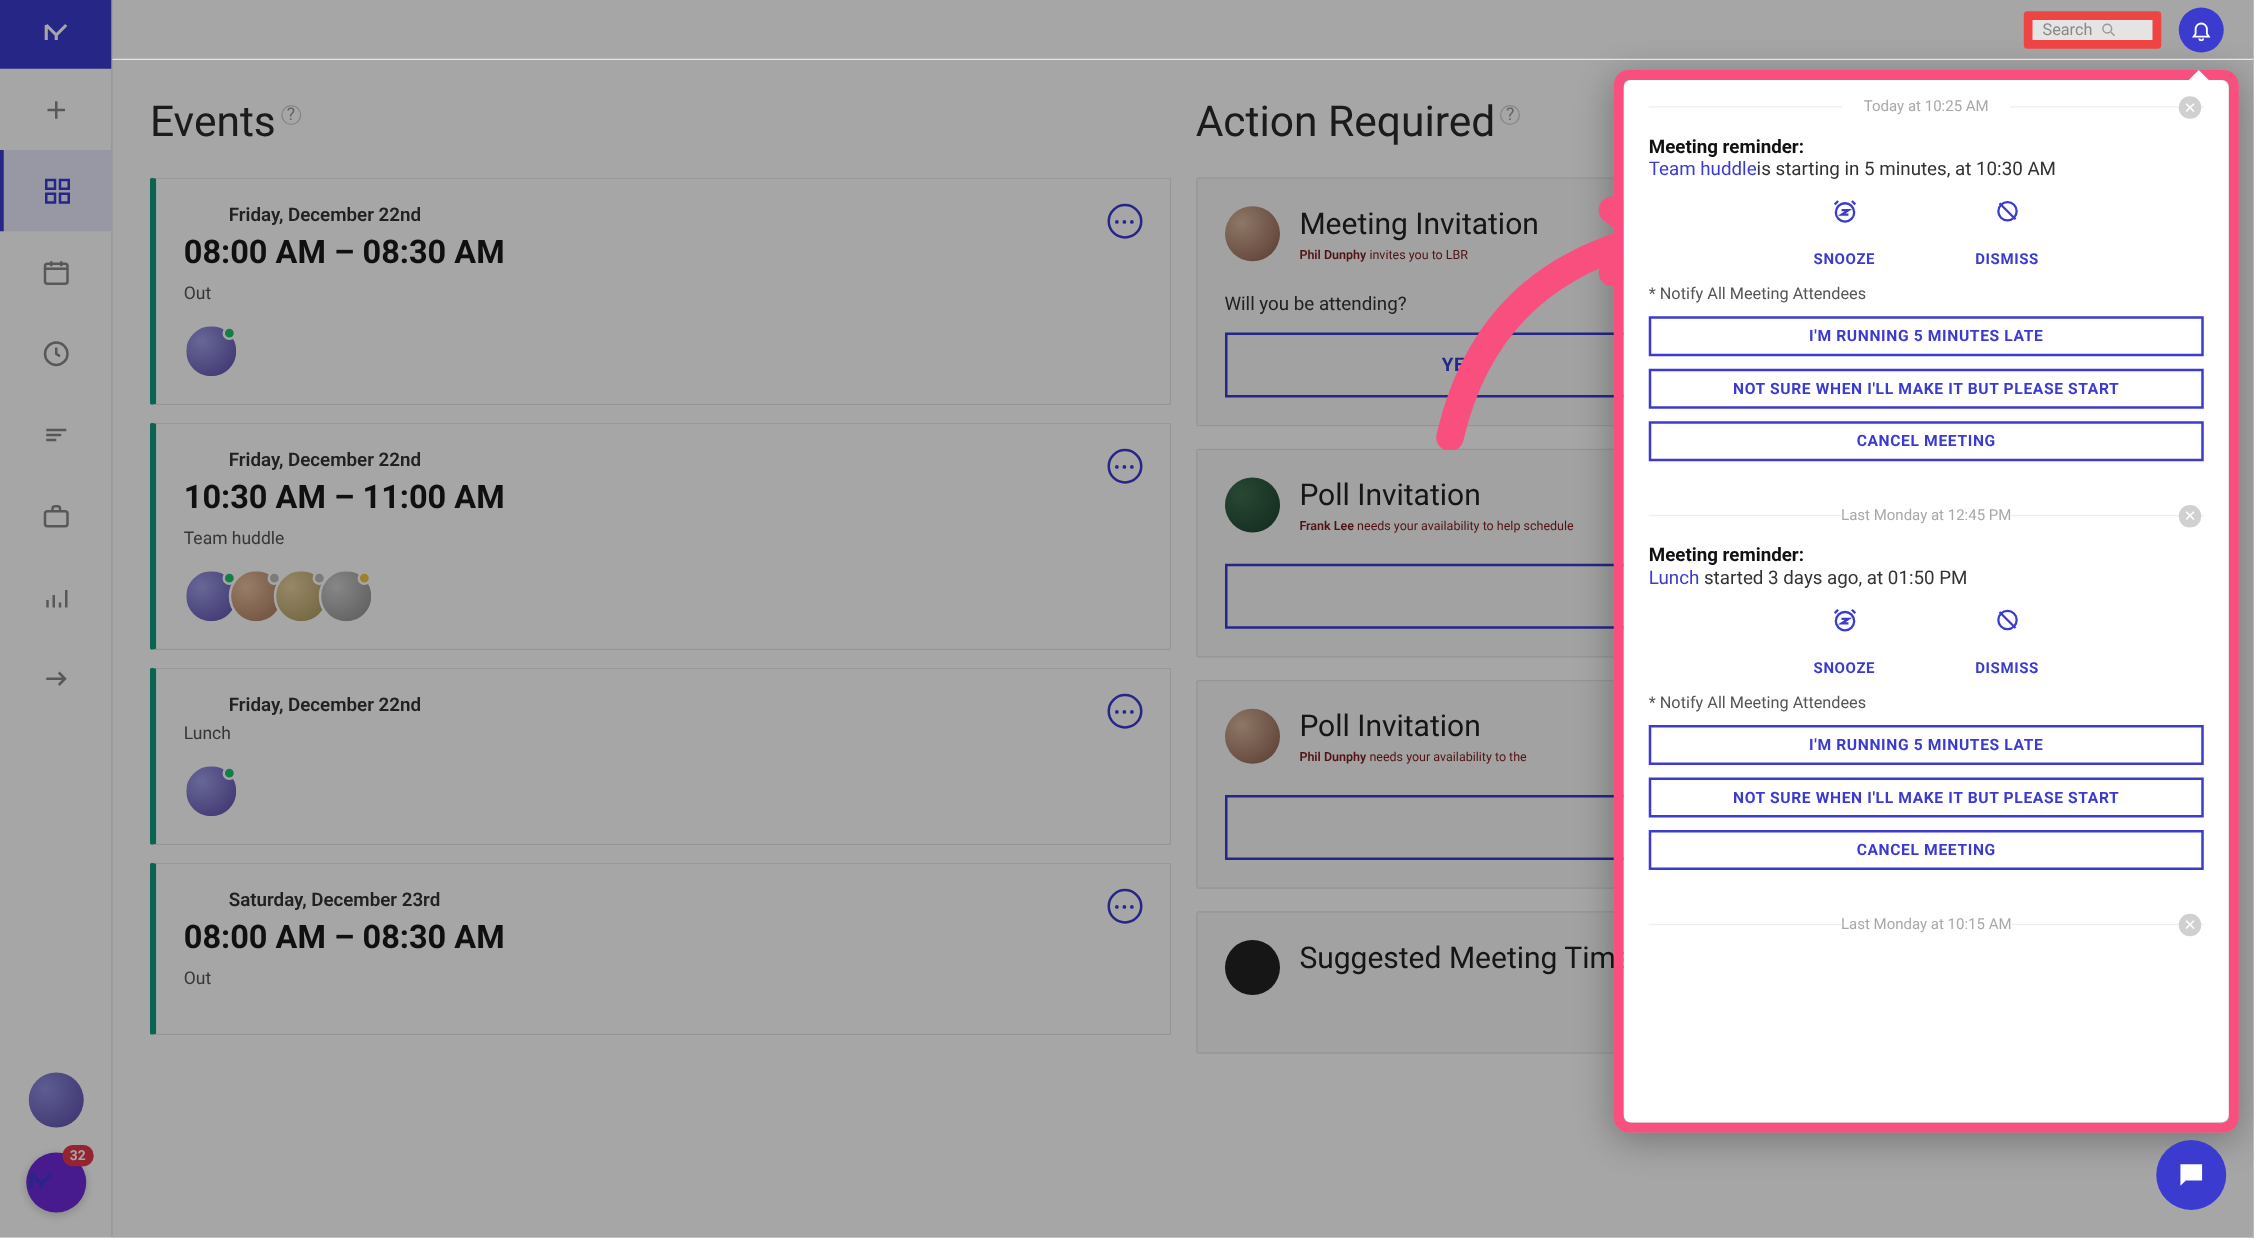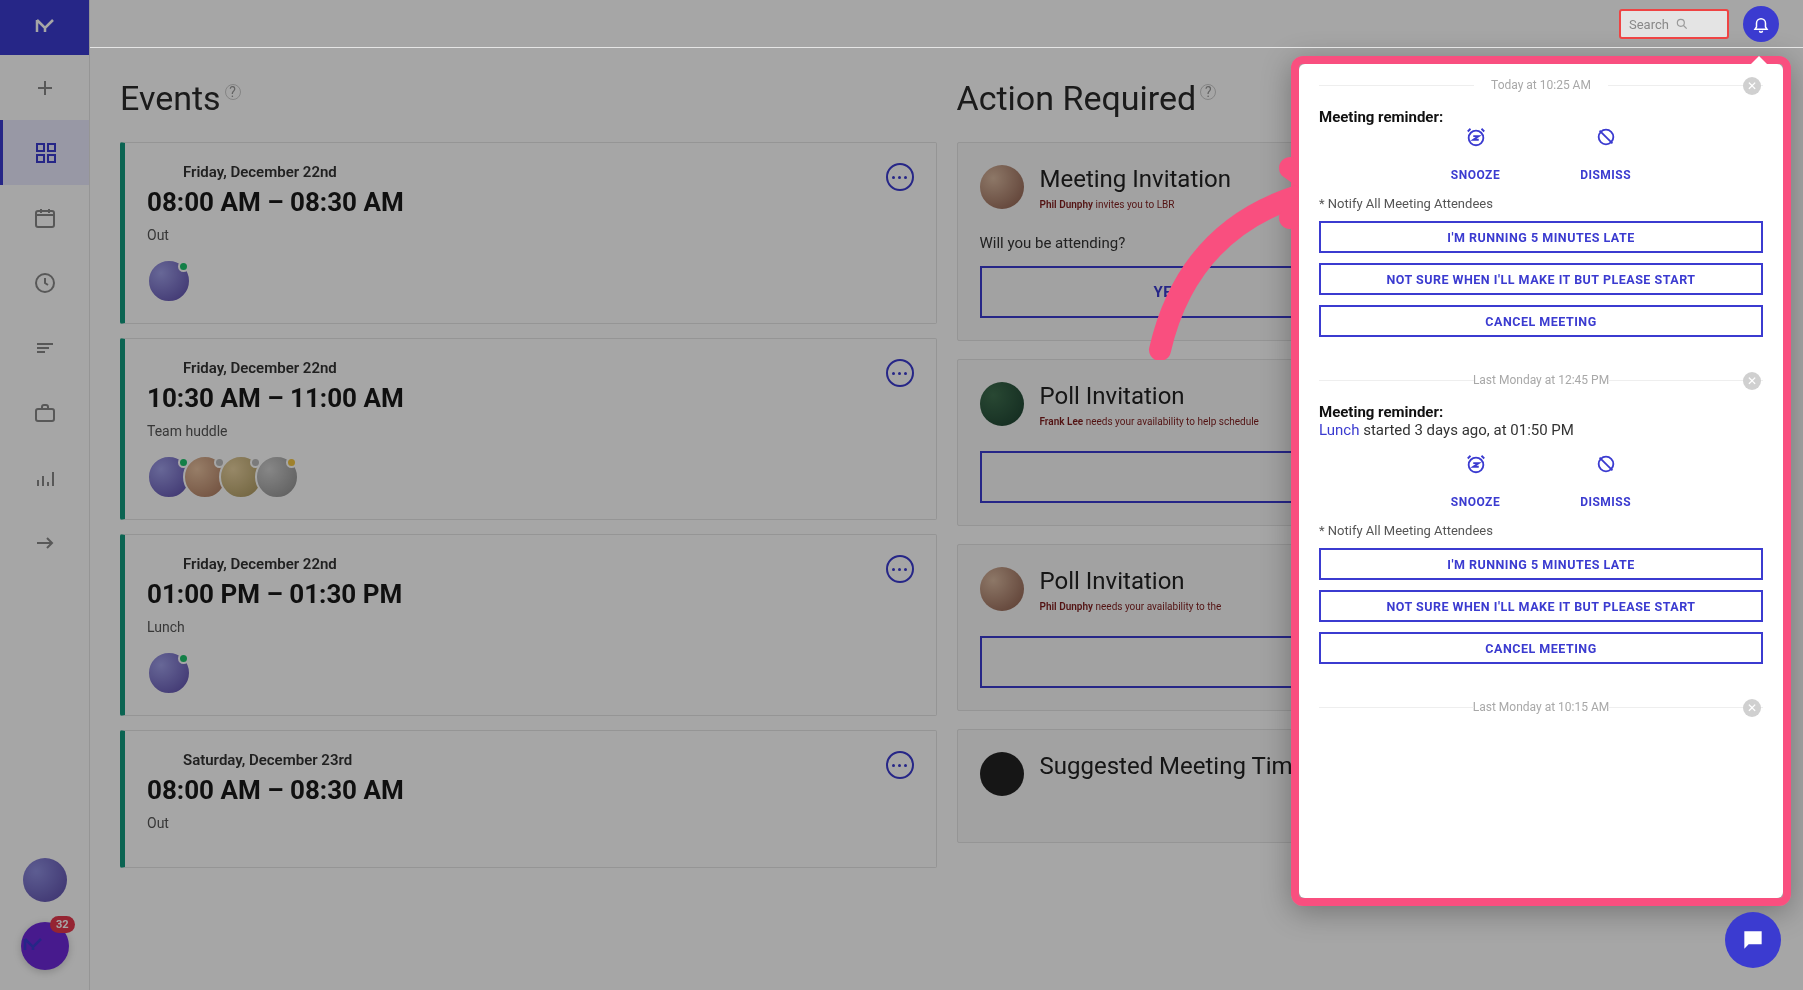--- a/index.html
+++ b/index.html
@@ -16,21 +16,21 @@
 .sidebar svg { width: 24px; height: 24px; }
 .sidebar .bottom { margin-top: auto; margin-bottom: 20px; display:flex; flex-direction:column; align-items:center; gap:20px;}
 
 .user-bubble { width: 44px; height: 44px; border-radius: 50%; background: radial-gradient(circle at 30% 30%, #8f8fe0, #5b4ba8); position: relative; }
 .help-bubble { width: 48px; height: 48px; border-radius: 50%; background: #6d28d9; box-shadow: 0 2px 8px rgba(0,0,0,0.2); display:flex; align-items:center; justify-content:flex-start; position: relative; color:#3b3bd0; font-weight:bold; font-size:22px;}
 .help-bubble .badge { position:absolute; top:-6px; right:-6px; background:#e5384d; color:#fff; border-radius:10px; font-size:11px; padding:2px 6px; font-weight:bold;}
 
 
 .topbar { position: absolute; top: 0; left: 90px; right: 0; height: 48px; display:flex; align-items:center; justify-content:flex-end; padding-right: 24px; z-index: 100; }
 .topbar::after{ content:""; position:absolute; left:0; right:0; bottom:0; height:1px; background:#e5e5e5;}
-.search-box { width: 110px; height: 30px; border:2px solid #ef4444; border-radius:3px; display:flex; align-items:center; padding:0 8px; gap:6px; color:#888; font-size:13px; background:rgba(255,255,255,0.7);}
+.search-box { width: 110px; height: 30px; border:7px solid #ef4444; border-radius:3px; display:flex; align-items:center; padding:0 8px; gap:6px; color:#888; font-size:13px; background:rgba(255,255,255,0.7);}
 .bell { width: 36px; height: 36px; border-radius:50%; background:#3b3bd0; display:flex; align-items:center; justify-content:center; color:#fff; margin-left:14px; }
 
 
 .main { position: absolute; left: 90px; top: 48px; right: 0; bottom: 0; display:flex; gap: 20px; padding: 30px 30px 0 30px; z-index: 10;}
 .col { flex: 1; min-width:0; }
 .col h1 { font-size: 34px; font-weight: 400; color:#2a2a2a; margin-bottom: 24px; display:flex; align-items:flex-start; gap:4px;}
 .col h1 .help-ic { font-size:14px; color:#999; border:1px solid #ccc; border-radius:50%; width:16px; height:16px; display:inline-flex; align-items:center; justify-content:center; margin-top:6px;}
 
 .event-card { border:1px solid #e5e5e5; border-left:5px solid #129a7f; border-radius:2px; padding: 20px 22px; margin-bottom:14px; position:relative; }
 .event-card .date { font-size:15px; font-weight:600; color:#333; margin-bottom:6px;margin-left:36px; }
@@ -219,21 +219,20 @@
 
     <div class="event-card">
       <div class="more">
           <div class="dots3">
             <span></span>
             <span></span>
             <span></span>
           </div>
         </div>
       <div class="date">Friday, December 22nd</div>
-      <div class="time">01:00 PM – 01:30 PM</div>
       <div class="title">Lunch</div>
       <div class="avatars">
           <div class="av">
             <span class="dot green"></span>
           </div>
         </div>
     </div>
 
     <div class="event-card">
       <div class="more">
@@ -318,20 +317,21 @@
 
 <div class="tray-arrow"></div>
 
 <div class="notif-panel">
   <div style="position:relative;">
     <div class="notif-time">Today at 10:25 AM</div>
     <div class="notif-close">✕</div>
   </div>
   <div class="notif-card">
     <div class="ntitle">Meeting reminder:</div>
+    <div class="nsub"><a href="#">Team huddle</a><span>is starting in 5 minutes, at 10:30 AM</span></div>
     <div class="notif-actions">
       <div class="notif-act">
         <svg viewBox="0 0 24 24" fill="none" stroke="#3b3bd0" stroke-width="2">
             <circle cx="12" cy="13" r="8"></circle>
             <path d="M9 11h6l-6 4h6M6 3l-3 3M18 3l3 3"></path>
           </svg>
         <span>SNOOZE</span>
       </div>
       <div class="notif-act">
         <svg viewBox="0 0 24 24" fill="none" stroke="#3b3bd0" stroke-width="2">

